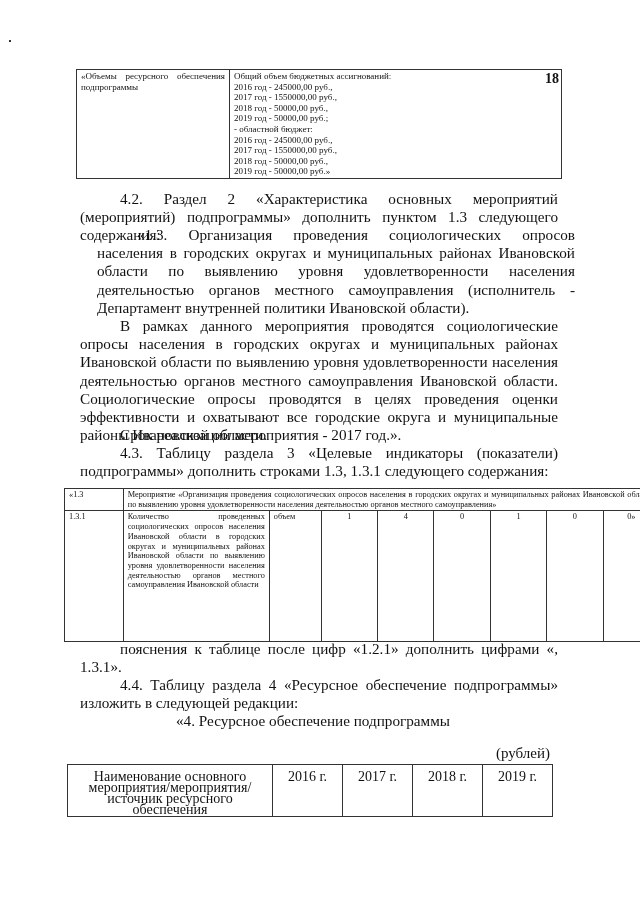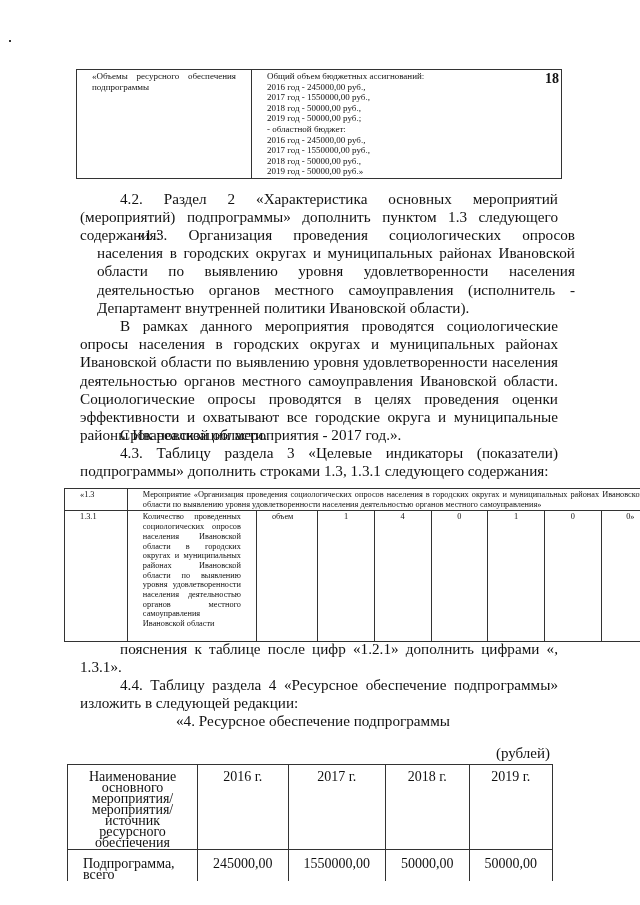--- a/index.html
+++ b/index.html
@@ -2,21 +2,21 @@
 <html><head>
 <meta charset="utf-8">
 <style>
   html, body { margin:0; padding:0; background:#fff; }
   body { width:640px; height:905px; position:relative; overflow:hidden;
          font-family:"Liberation Serif", "DejaVu Serif", serif; color:#111; }
   .page-num { position:absolute; left:545px; top:34px; font-size:14px; font-weight:bold;margin-top:37px; }
   .stray-dot { position:absolute; left:9px; top:40px; width:2px; height:2px; background:#333; }
 
   table { border-collapse:collapse; position:absolute; }
-  td { border:1px solid #333; vertical-align:top; padding:1px 15px; }
+  td { border:1px solid #333; vertical-align:top; padding:1px 4px; }
   .small { font-size:9px; line-height:10.6px; }
 
   
   #t1 { left:76px; top:69px; width:486px; }
   #t1 td.c1 { width:144px; text-align:justify; text-align-last:justify; }
 
   .para { position:absolute; left:80px; width:478px; font-size:15.2px; line-height:18.2px; text-align:justify; }
   .para .ind { display:inline-block; width:40px; }
 
   
@@ -96,21 +96,14 @@
 
 <table id="t3">
   <tbody>
       <tr>
     <td class="hname">Наименование основного мероприятия/мероприятия/источник ресурсного обеспечения</td>
     <td class="hyear">2016 г.</td>
     <td class="hyear">2017 г.</td>
     <td class="hyear">2018 г.</td>
     <td class="hyear">2019 г.</td>
   </tr>
-  <tr>
-    <td class="rname">Подпрограмма, всего</td>
-    <td class="rval">245000,00</td>
-    <td class="rval">1550000,00</td>
-    <td class="rval">50000,00</td>
-    <td class="rval">50000,00</td>
-  </tr>
 </tbody>
   </table>
 
 </body></html>

